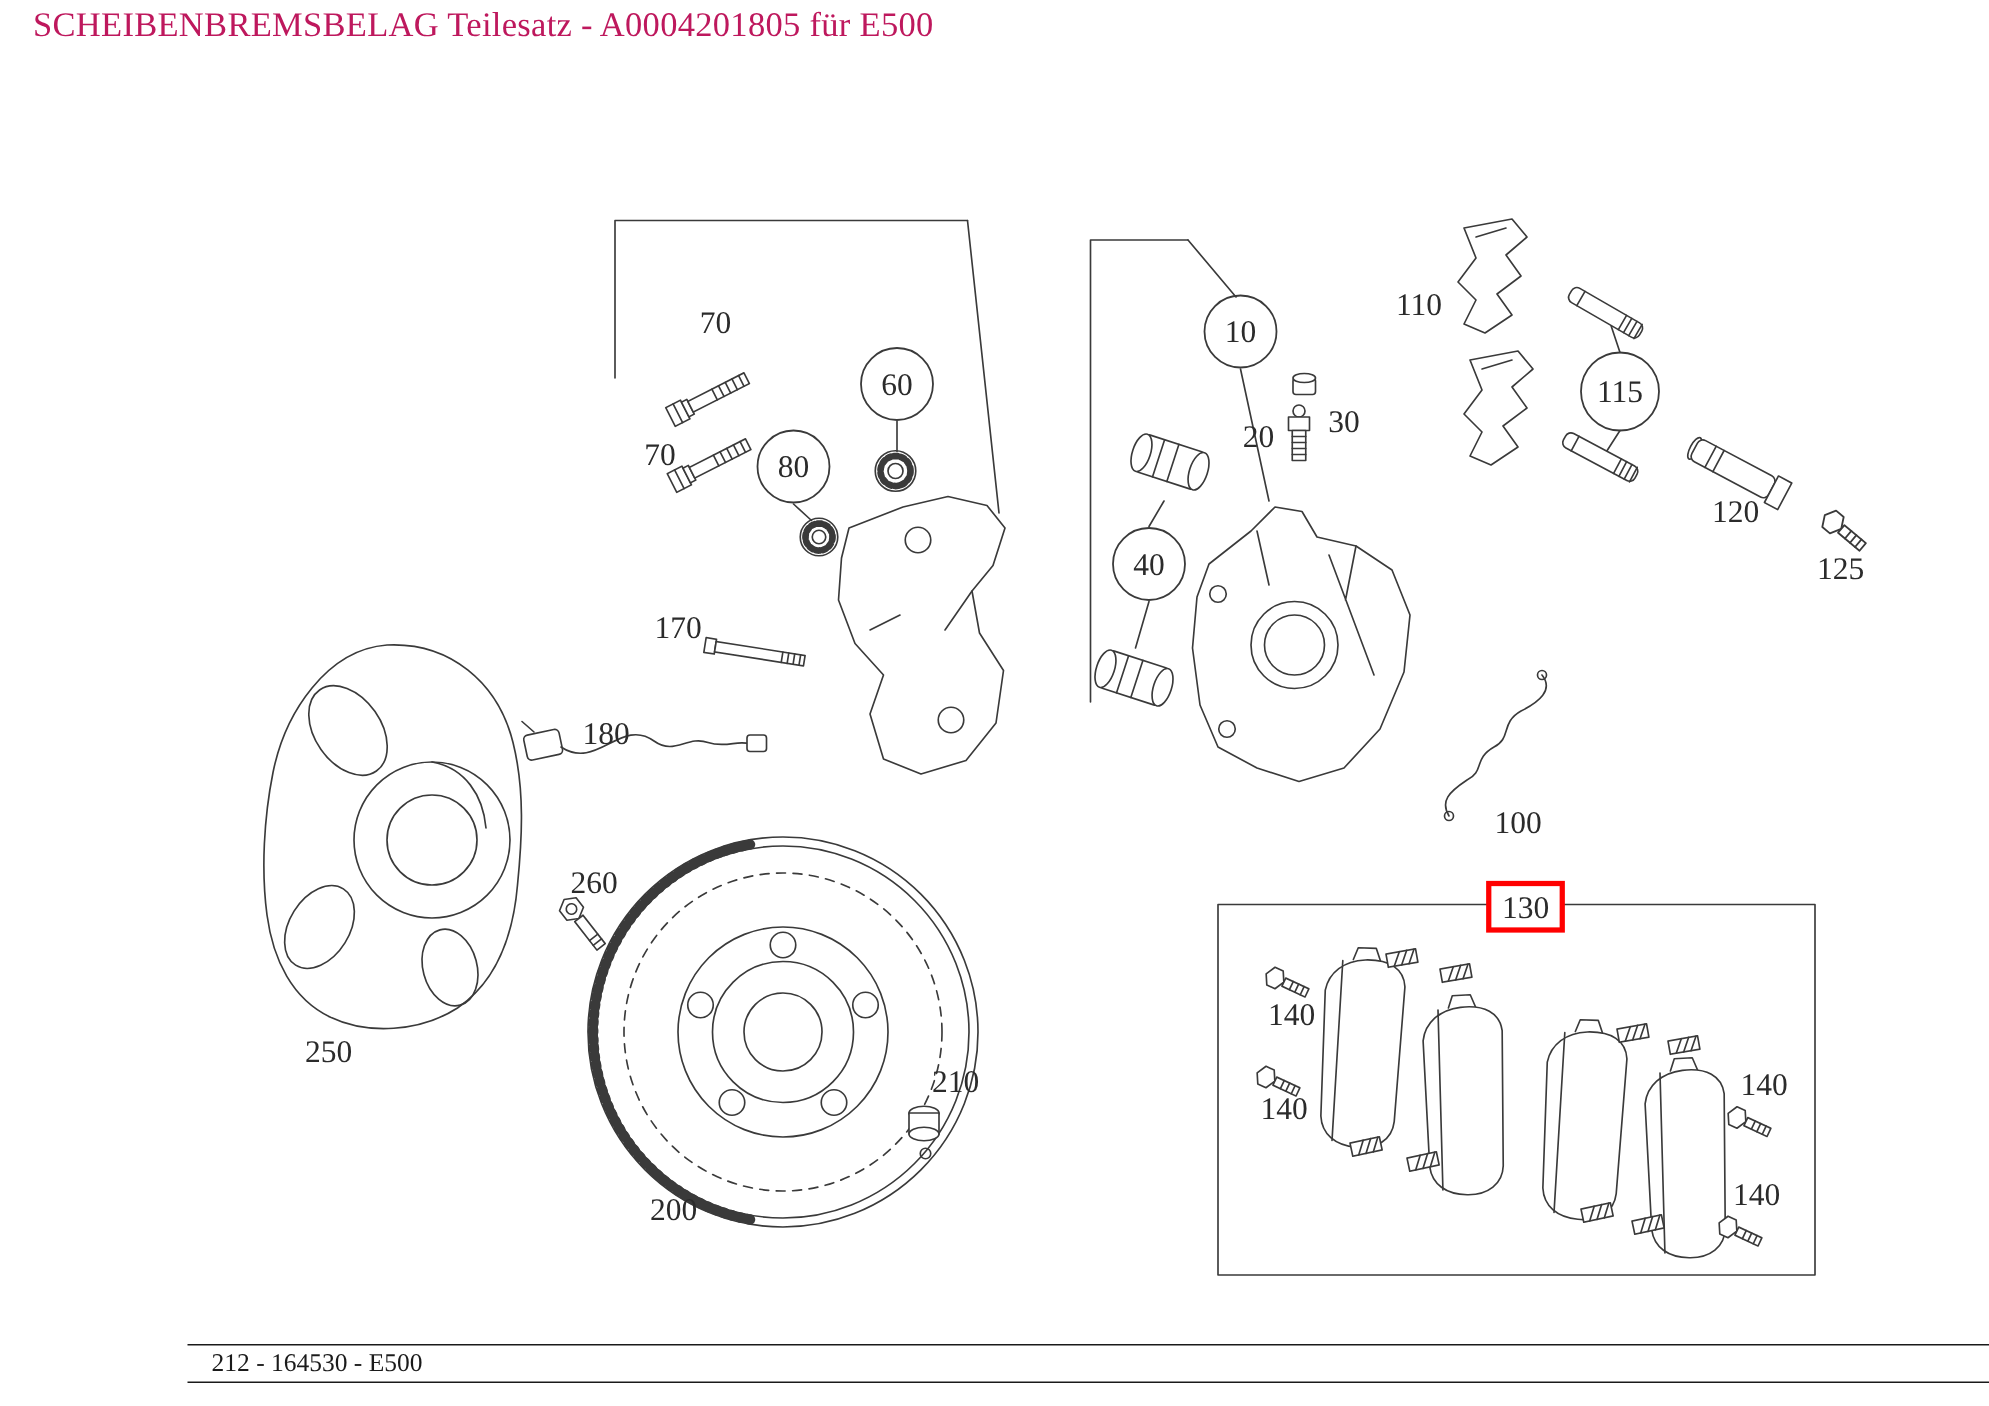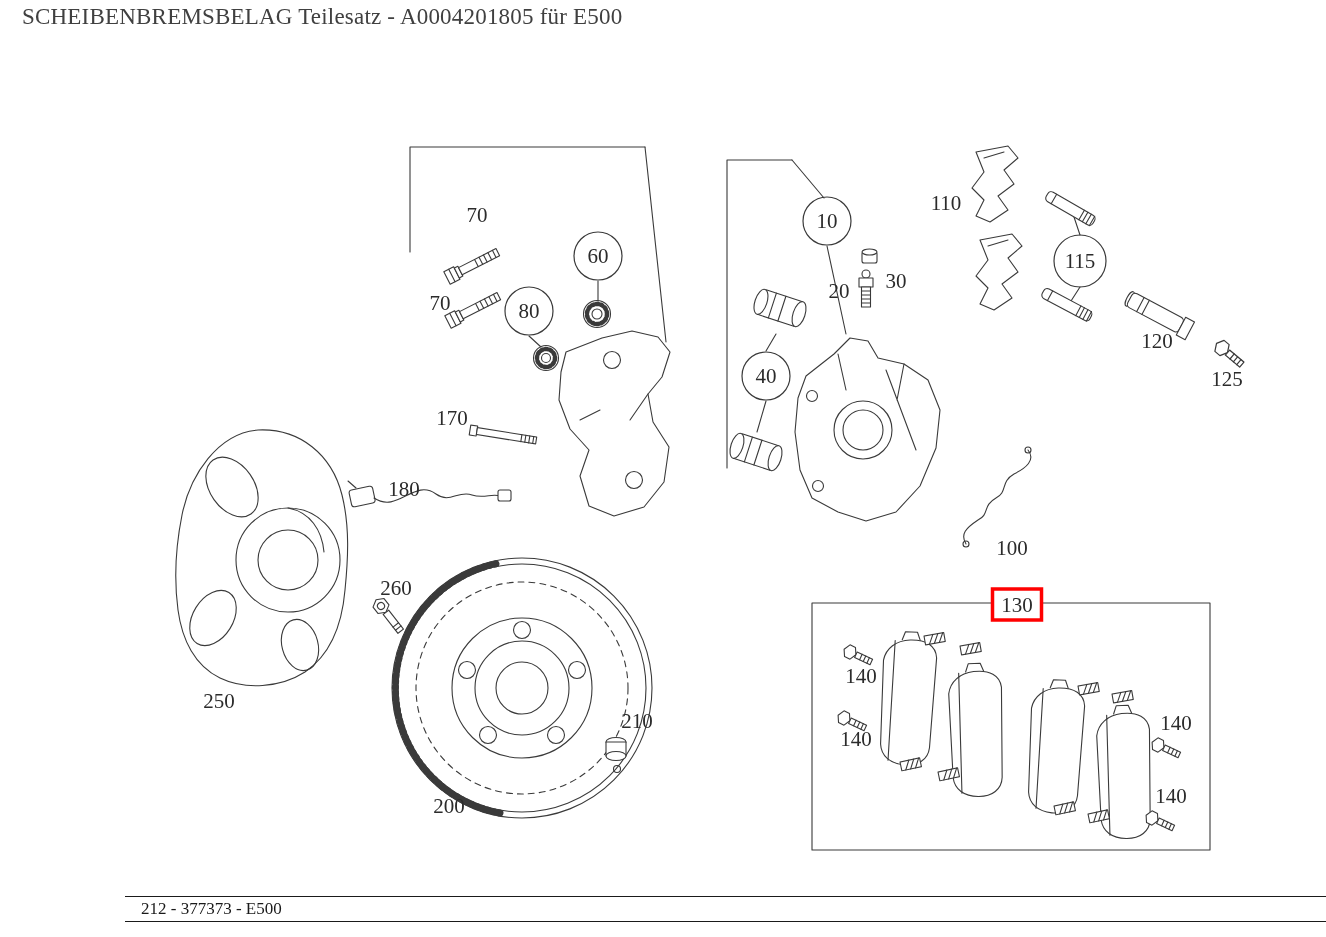--- a/index.html
+++ b/index.html
@@ -1,19 +1,19 @@
 <!DOCTYPE html>
 <html><head>
 <meta charset="utf-8">
 <style>
   html,body{margin:0;padding:0;background:#ffffff;}
   body{width:1326px;height:937px;overflow:hidden;position:relative;
        font-family:"Liberation Serif", serif;color:#111;}
   .page-title{position:absolute;left:22px;top:3px;font-size:23px;line-height:28px;
-       letter-spacing:.2px;color:#404040;white-space:nowrap;}
+       letter-spacing:.2px;color:#be185d;white-space:nowrap;}
   .diagram-svg{position:absolute;left:0;top:0;width:1326px;height:937px;}
   .footer-band{position:absolute;left:125px;right:0;top:896px;
        border-top:1.4px solid #1a1a1a;border-bottom:1.4px solid #1a1a1a;
        height:24px;display:flex;align-items:center;}
   .footer-band span{margin-left:16px;font-size:17px;color:#1a1a1a;}
   text{font-family:"Liberation Serif", serif;font-size:21px;fill:#2b2b2b;}
 </style>
 </head>
 <body>
 
@@ -245,14 +245,14 @@
     <text x="1171" y="803">140</text>
 
     <g>
       <rect x="992.5" y="589" width="49" height="31" fill="#ffffff" stroke="#ff0000" stroke-width="3.5"></rect>
       <text x="1017" y="612" fill="#3a3a3a">130</text>
     </g>
   </g>
 </svg>
 
 <div class="footer-band">
-  <span>212 - 377373 - E500</span>
+  <span>212 - 164530 - E500</span>
 </div>
 
 </body></html>

